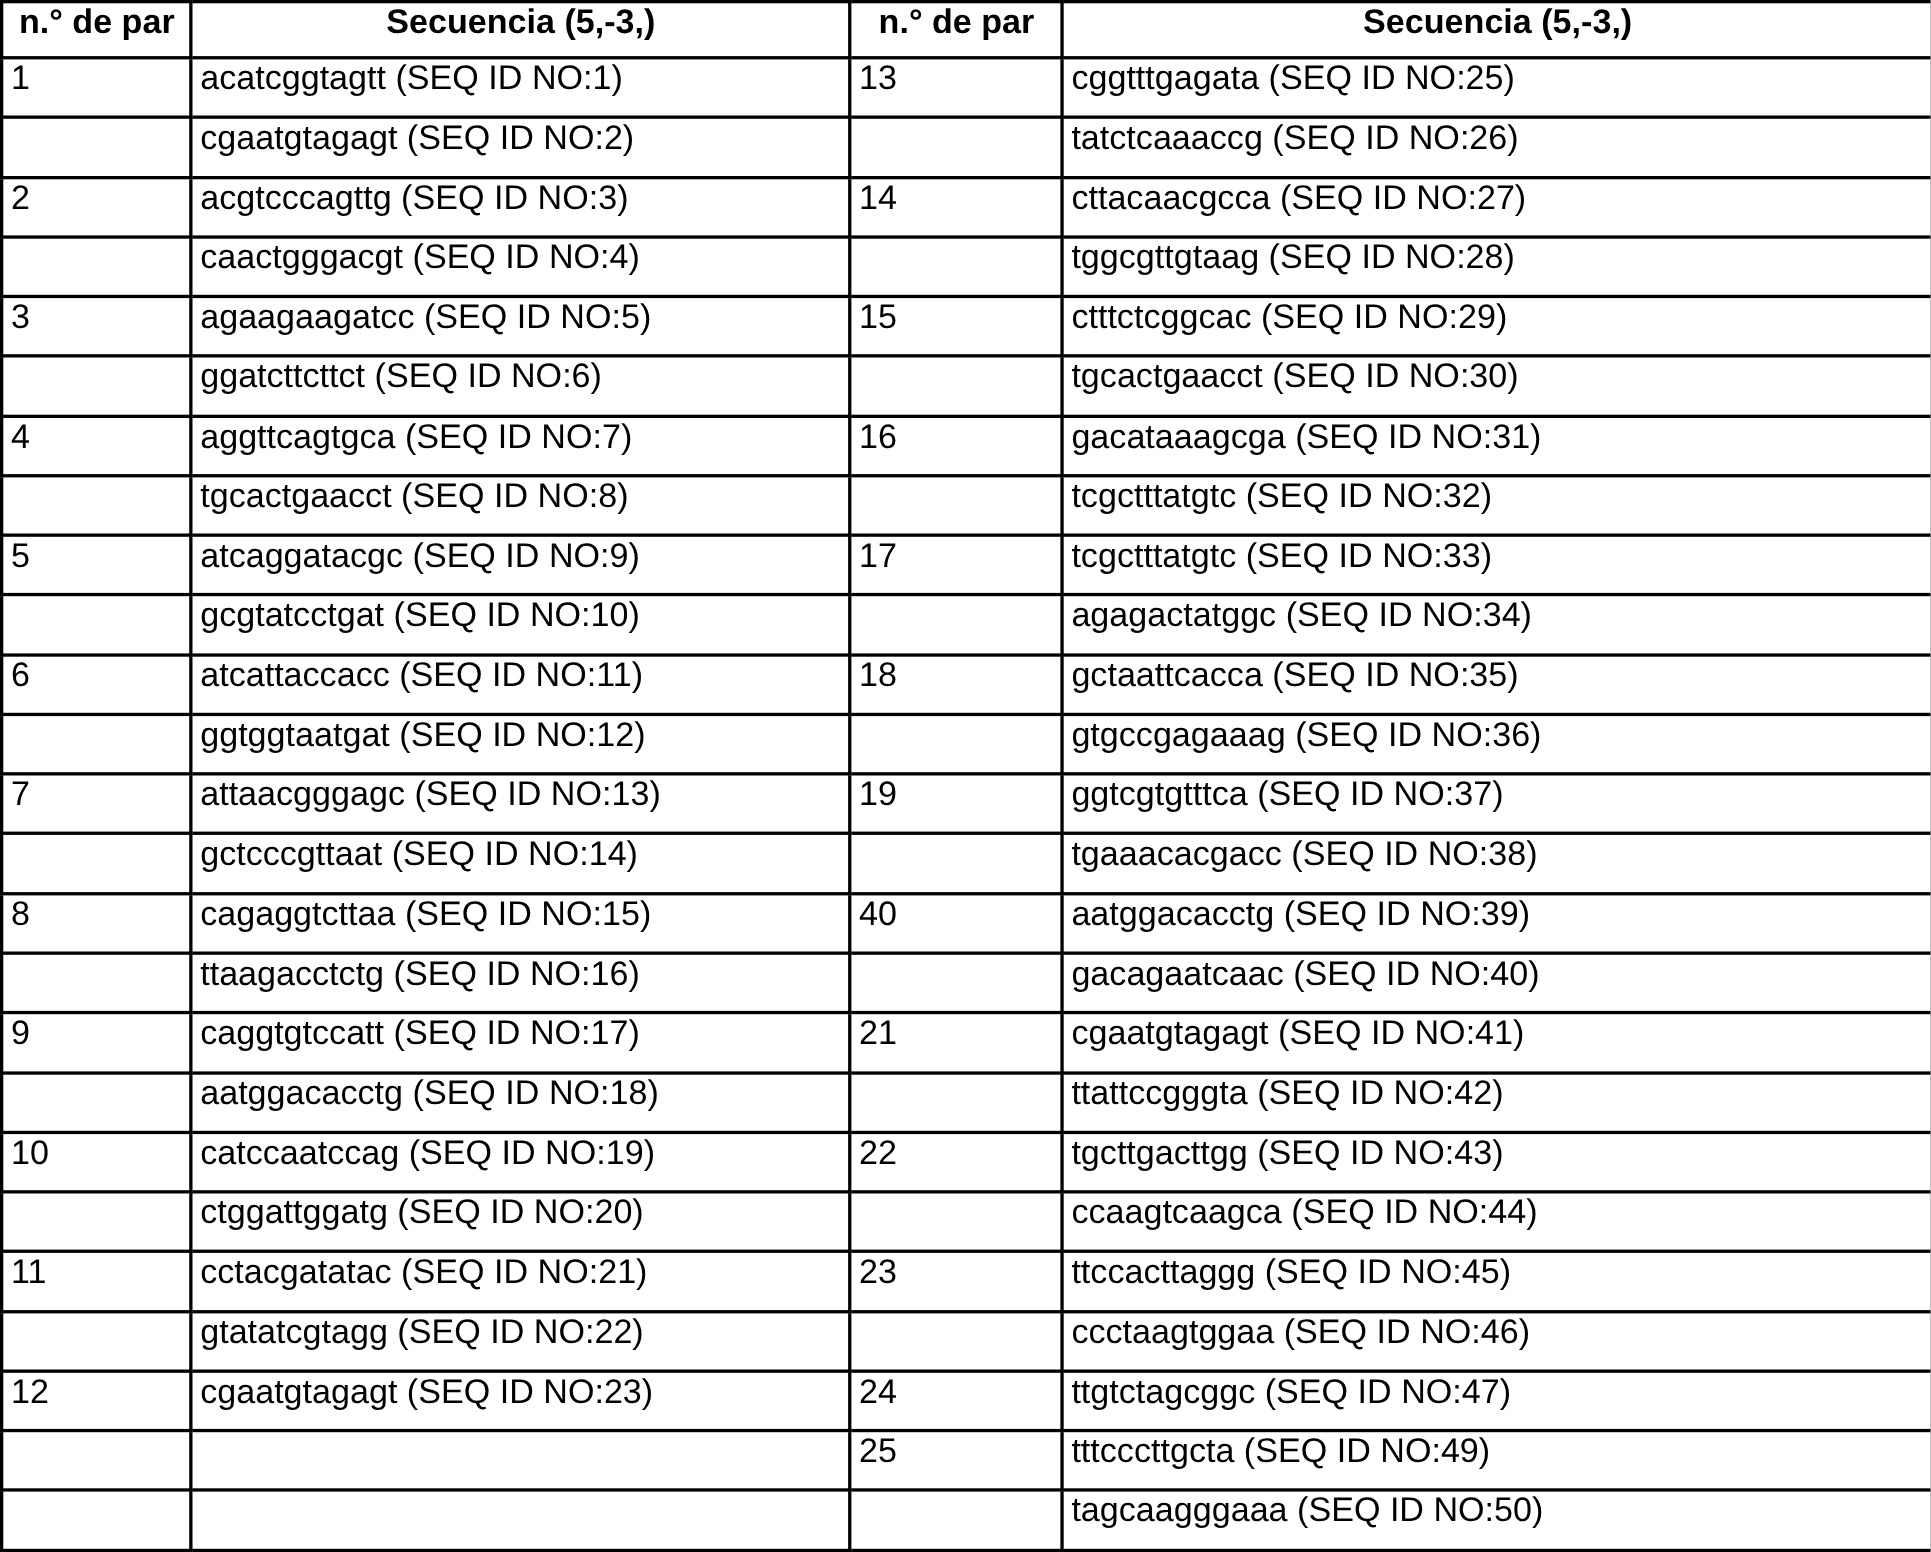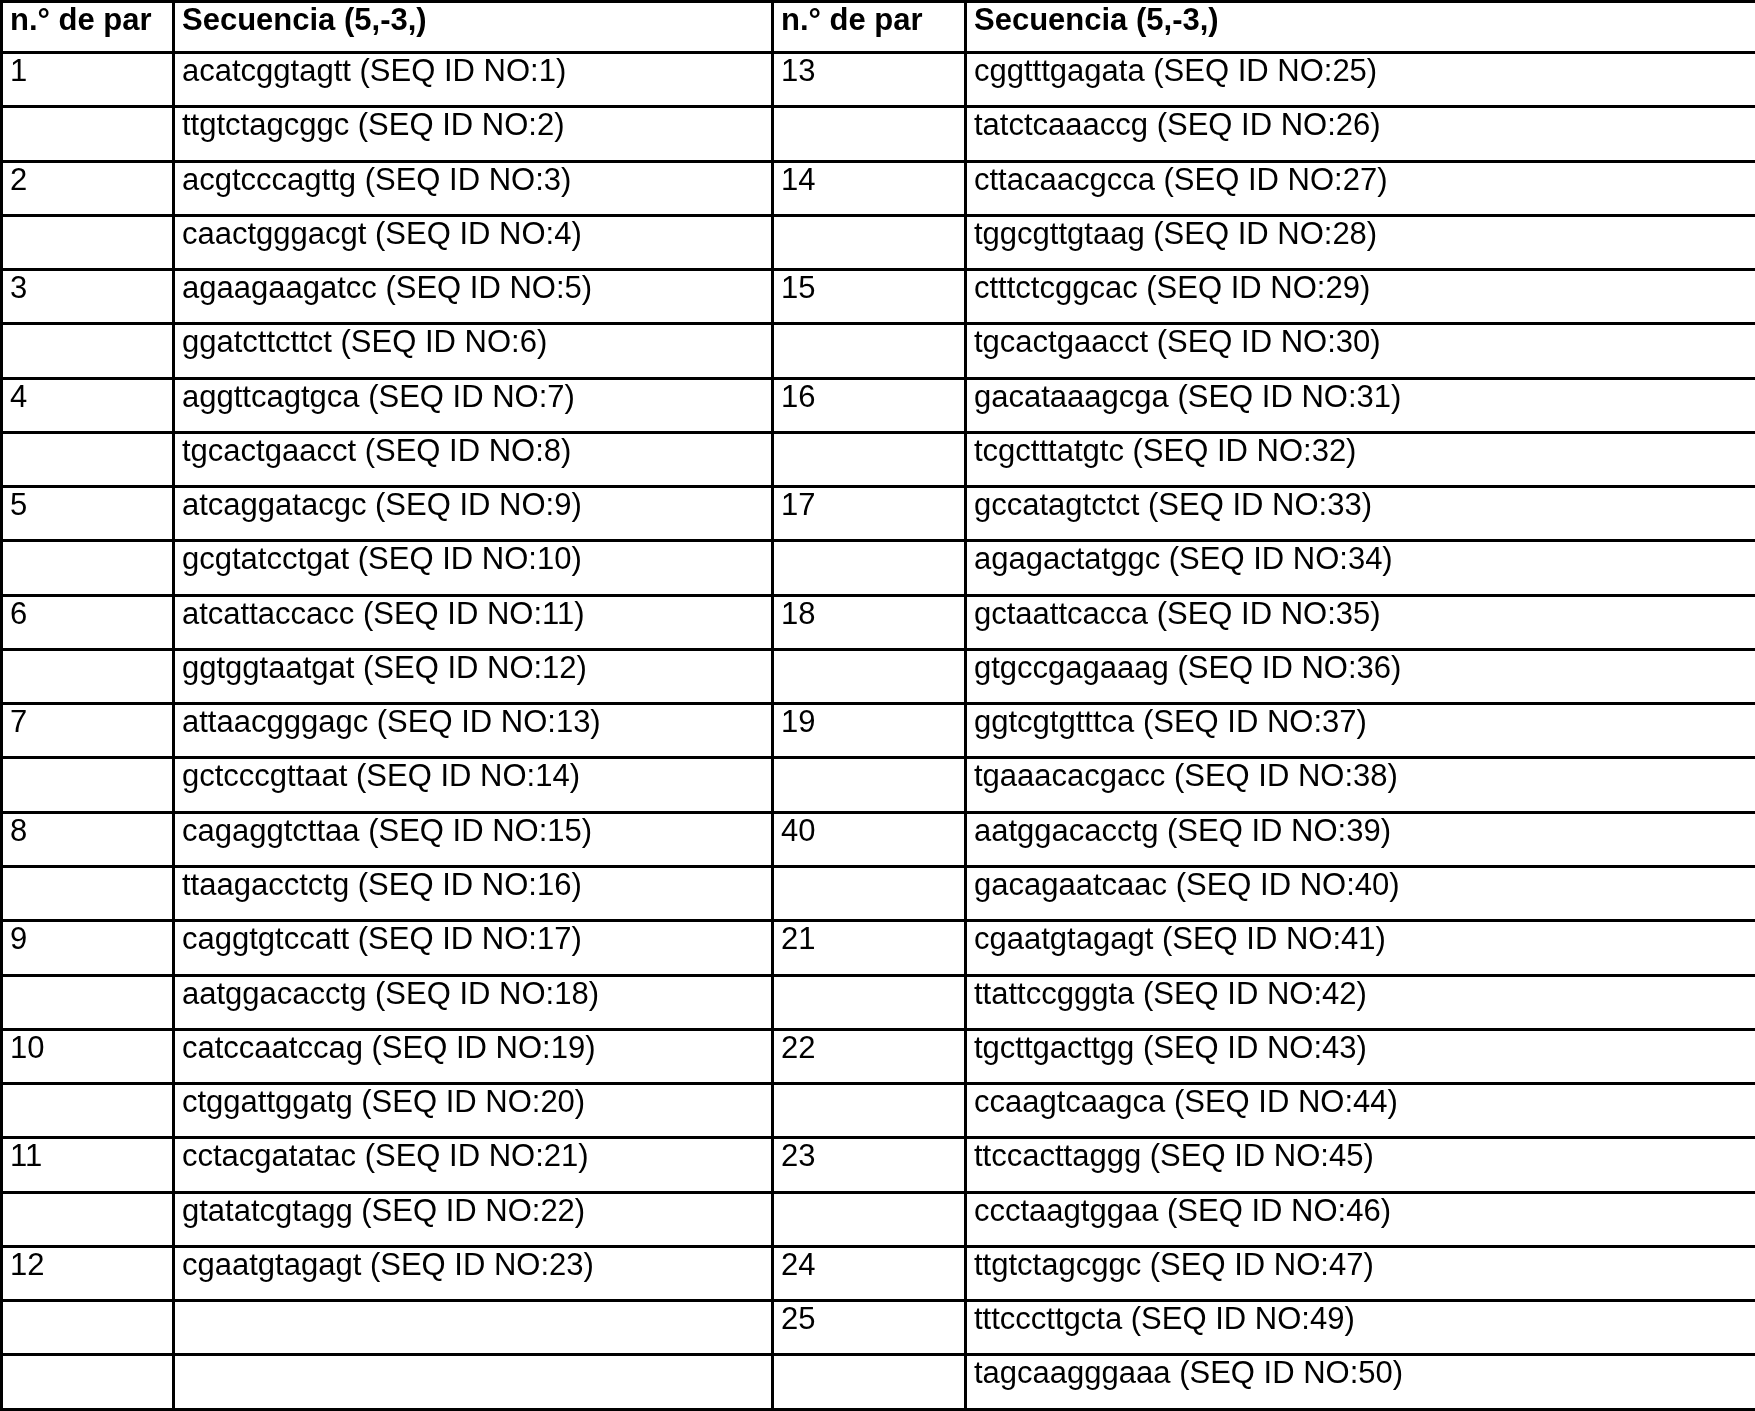--- a/index.html
+++ b/index.html
@@ -29,20 +29,21 @@
     font-size: 31px;
     line-height: 1.02;
     font-weight: normal;
     text-align: left;
     white-space: nowrap;
     overflow: hidden;
   }
   #seq-table thead th {
     font-weight: bold;
     height: 46px;
+    text-align: center;
   }
   #seq-table tbody td {
     height: 44px;
   }
   col.c-num-left   { width: 172px; }
   col.c-seq-left   { width: 599px; }
   col.c-num-right  { width: 193px; }
   col.c-seq-right  { width: 791px; }
   .cell-empty { }
 </style>
@@ -66,21 +67,21 @@
   </thead>
   <tbody id="table-body">
       <tr>
         <td>1</td>
         <td>acatcggtagtt (SEQ ID NO:1)</td>
         <td>13</td>
         <td>cggtttgagata (SEQ ID NO:25)</td>
       </tr>
       <tr>
         <td class="cell-empty"></td>
-        <td>ttgtctagcggc (SEQ ID NO:2)</td>
+        <td>cgaatgtagagt (SEQ ID NO:2)</td>
         <td class="cell-empty"></td>
         <td>tatctcaaaccg (SEQ ID NO:26)</td>
       </tr>
       <tr>
         <td>2</td>
         <td>acgtcccagttg (SEQ ID NO:3)</td>
         <td>14</td>
         <td>cttacaacgcca (SEQ ID NO:27)</td>
       </tr>
       <tr>
@@ -110,21 +111,21 @@
       <tr>
         <td class="cell-empty"></td>
         <td>tgcactgaacct (SEQ ID NO:8)</td>
         <td class="cell-empty"></td>
         <td>tcgctttatgtc (SEQ ID NO:32)</td>
       </tr>
       <tr>
         <td>5</td>
         <td>atcaggatacgc (SEQ ID NO:9)</td>
         <td>17</td>
-        <td>gccatagtctct (SEQ ID NO:33)</td>
+        <td>tcgctttatgtc (SEQ ID NO:33)</td>
       </tr>
       <tr>
         <td class="cell-empty"></td>
         <td>gcgtatcctgat (SEQ ID NO:10)</td>
         <td class="cell-empty"></td>
         <td>agagactatggc (SEQ ID NO:34)</td>
       </tr>
       <tr>
         <td>6</td>
         <td>atcattaccacc (SEQ ID NO:11)</td>

